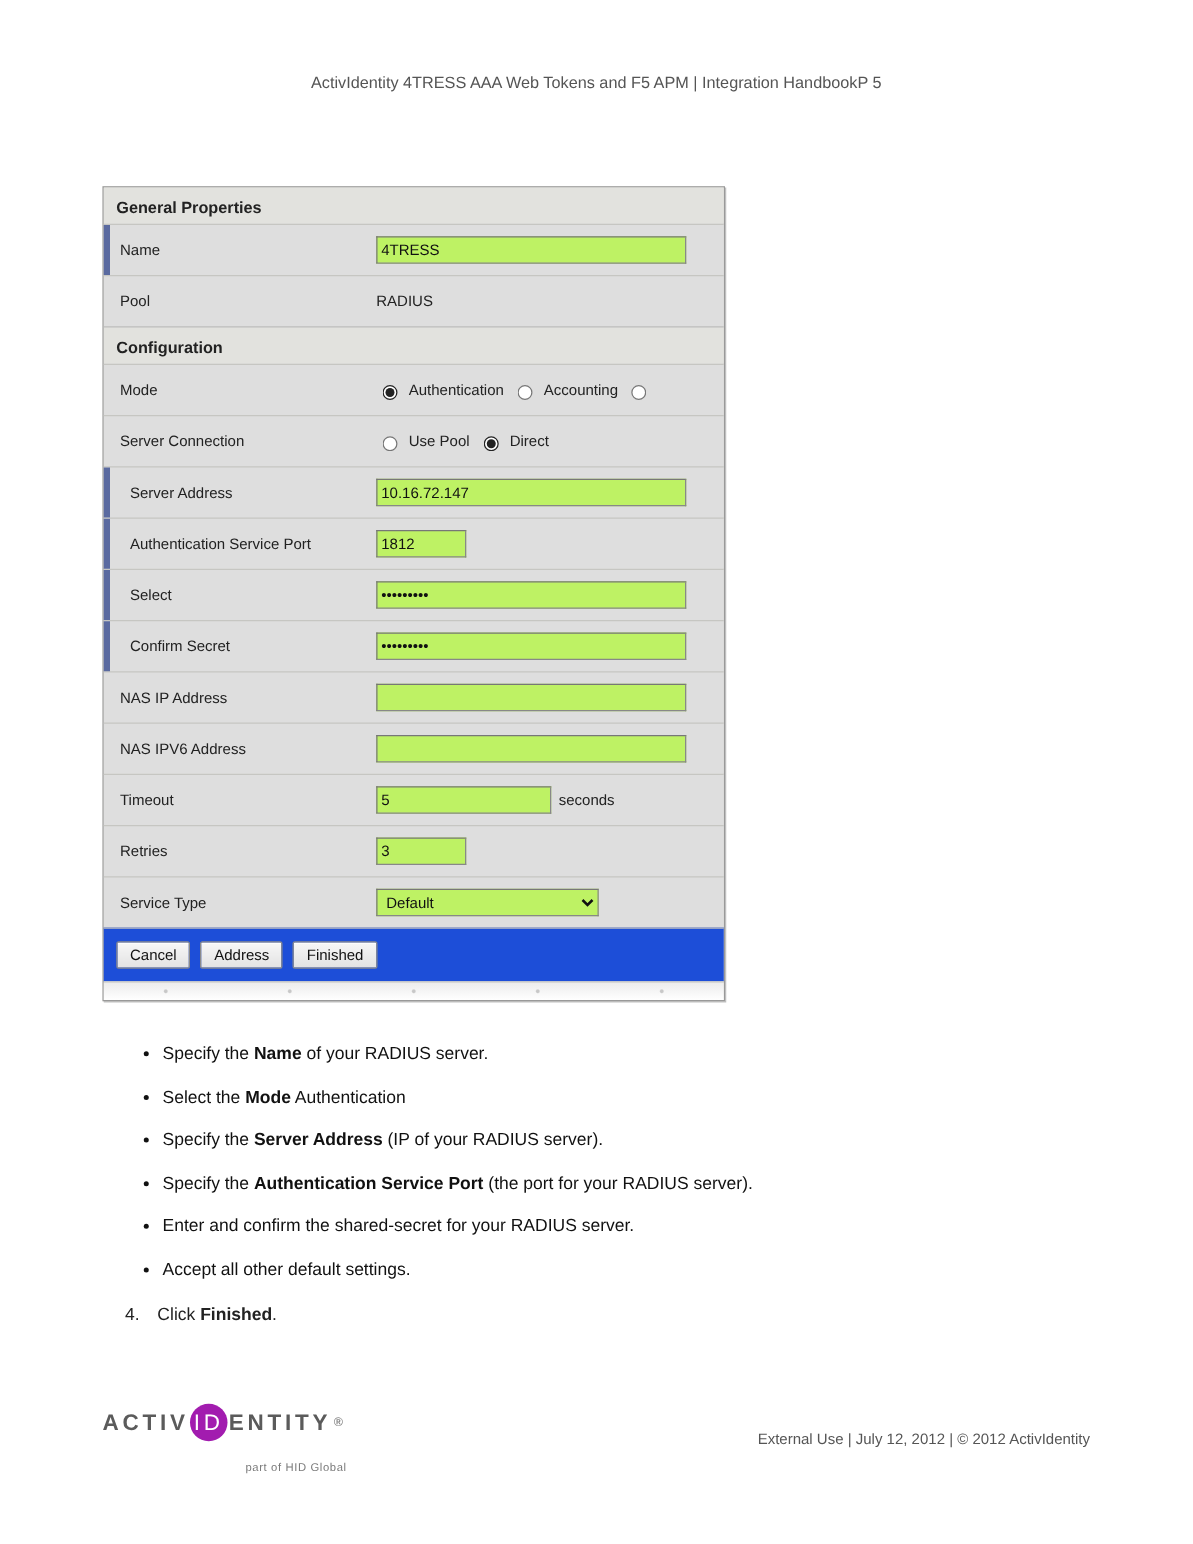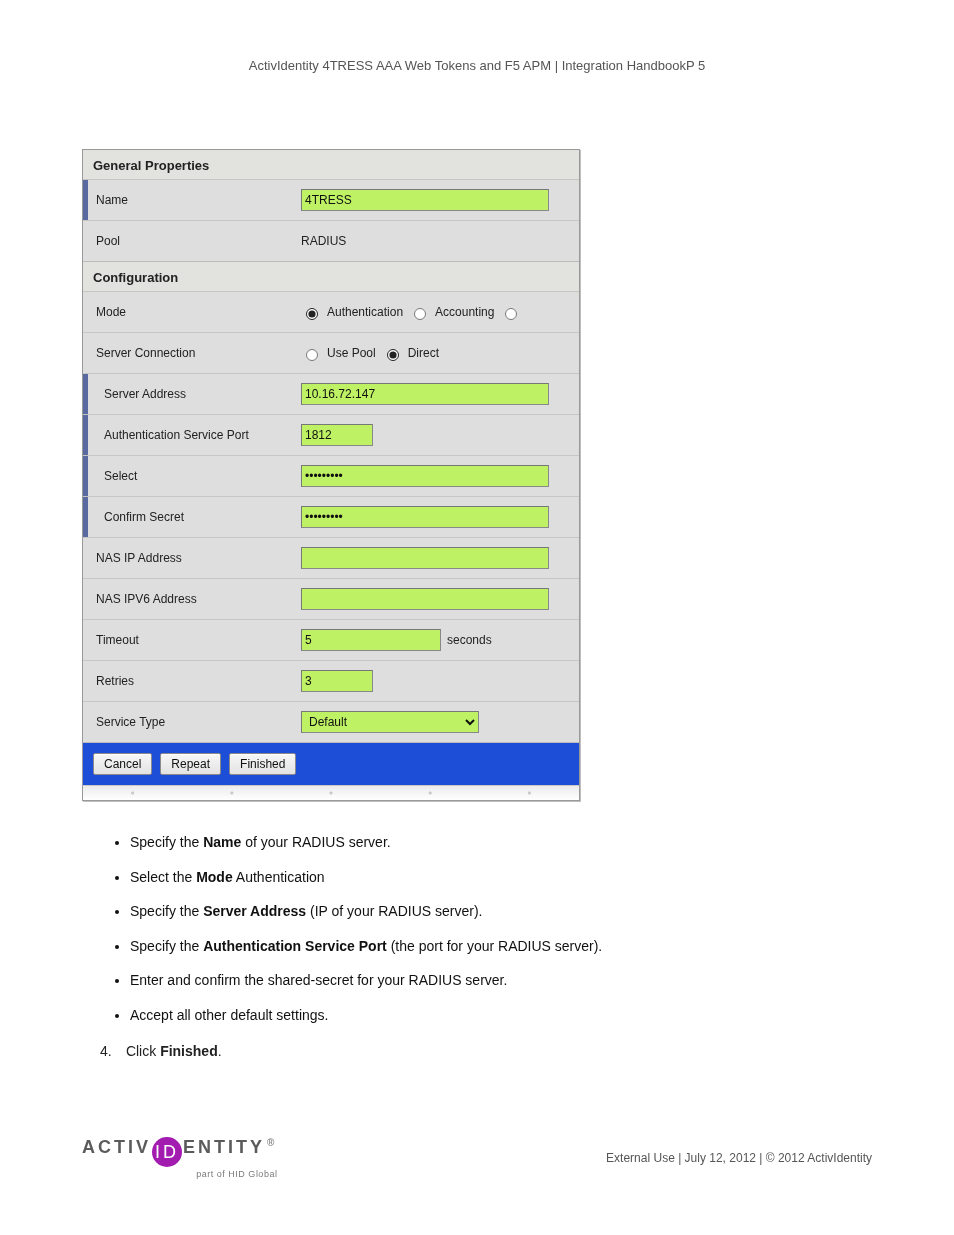--- a/index.html
+++ b/index.html
@@ -38,27 +38,27 @@
      linear-gradient(#ececec,#fff);
      border-top: 1px solid #c9c9c6; }
   .instructions { margin: 28px 0 0 0; font-size: 14px; line-height: 1.9; color:#111; }
   .instructions ul { margin: 0 0 0 48px; padding: 0; list-style: disc; }
   .instructions ul li { margin-bottom: 8px; }
   .step4 { margin: 14px 0 0 18px; font-size: 14px; }
   .step4 .num { display: inline-block; width: 22px; }
   .footer { position: absolute; left: 82px; right: 82px; bottom: 56px; display: flex; align-items: center; justify-content: space-between; }
   .footer-text { font-size: 12px; color: #555; }
   .logo { display: flex; align-items: center; font-family: Arial, sans-serif; color: #4a4a4a; }
-  .logo .word { font-size: 18px; letter-spacing: 3px; font-weight: 600; color:#5b5b5b; display:flex; align-items:flex-start; }
+  .logo .word { font-size: 18px; letter-spacing: 3px; font-weight: 600; color:#5b5b5b; display:flex; align-items:center; }
   .logo .id-mark {
     display:inline-flex; align-items:center; justify-content:center;
     width: 30px; height: 30px; border-radius: 50%; background:#a21caf; color:#fff;
     font-weight: normal; font-size: 18px; margin: 0 1px;
   }
-  .logo .sub { font-size: 9px; color:#7a7a7a; letter-spacing: 0.5px; text-align: right; margin-top: 2px; }
+  .logo .sub { font-size: 9px; color:#7a7a7a; letter-spacing: 0.5px; text-align: right; margin-top: 16px; }
   .logo-col { display:flex; flex-direction:column; align-items:flex-end; }
   .reg { font-size: 10px; vertical-align: super; margin-left:2px; color:#888; }
 </style>
 </head>
 <body>
 
 <div class="page">
 
   <div class="doc-header">
     <span>ActivIdentity 4TRESS AAA Web Tokens and F5 APM | Integration Handbook</span>
@@ -180,21 +180,21 @@
       <div class="label">Service Type</div>
       <div class="value">
         <select>
           <option>Default</option>
         </select>
       </div>
     </div>
 
     <div class="button-row">
       <button class="btn">Cancel</button>
-      <button class="btn">Repeat</button>
+      <button class="btn">Address</button>
       <button class="btn">Finished</button>
     </div>
 
     <div class="torn"></div>
   </div>
 
   <div class="instructions">
     <ul>
       <li>
         <span>Specify the </span><b>Name</b><span> of your RADIUS server.</span>

